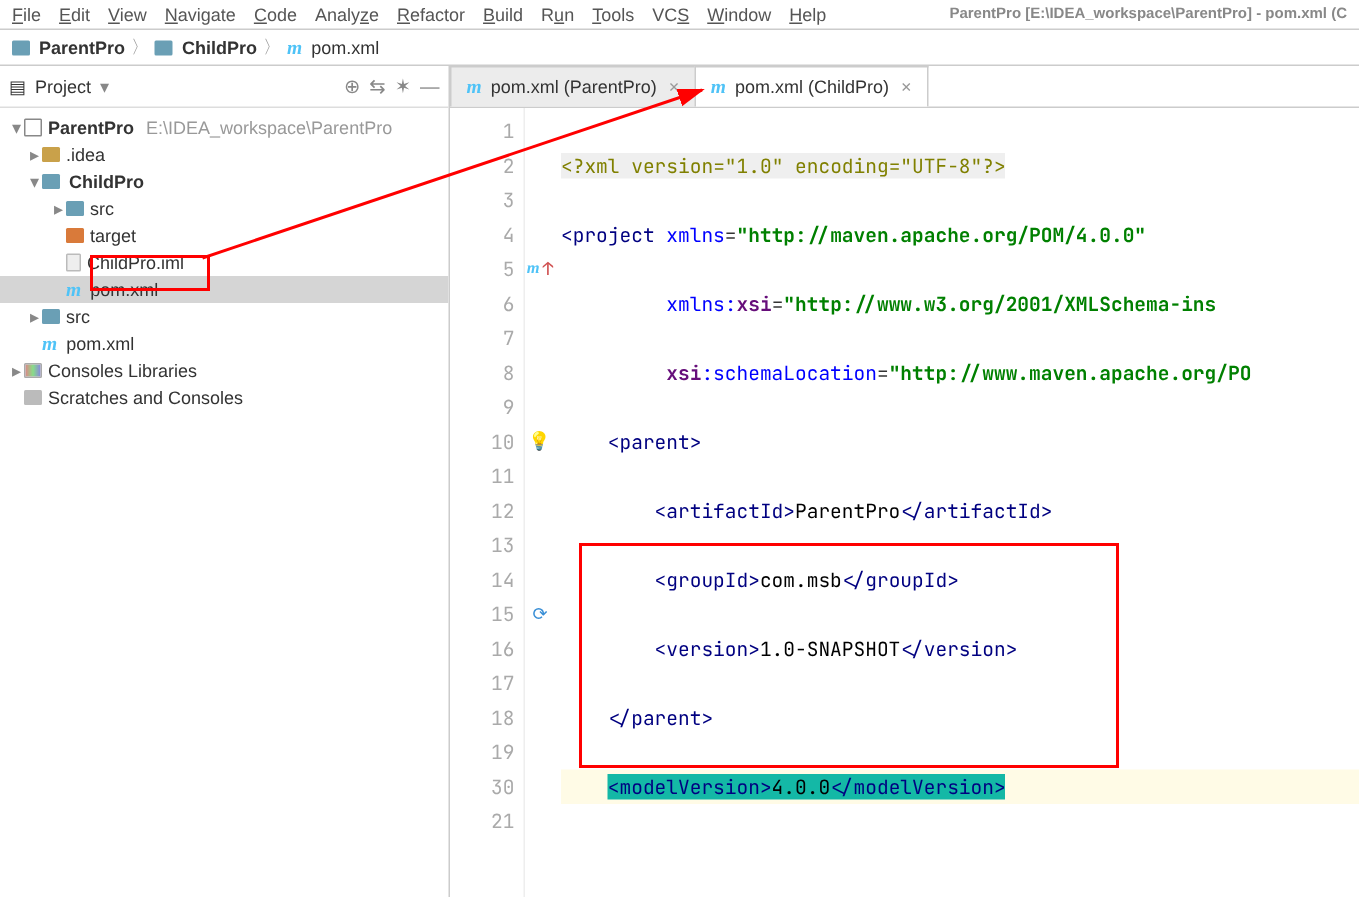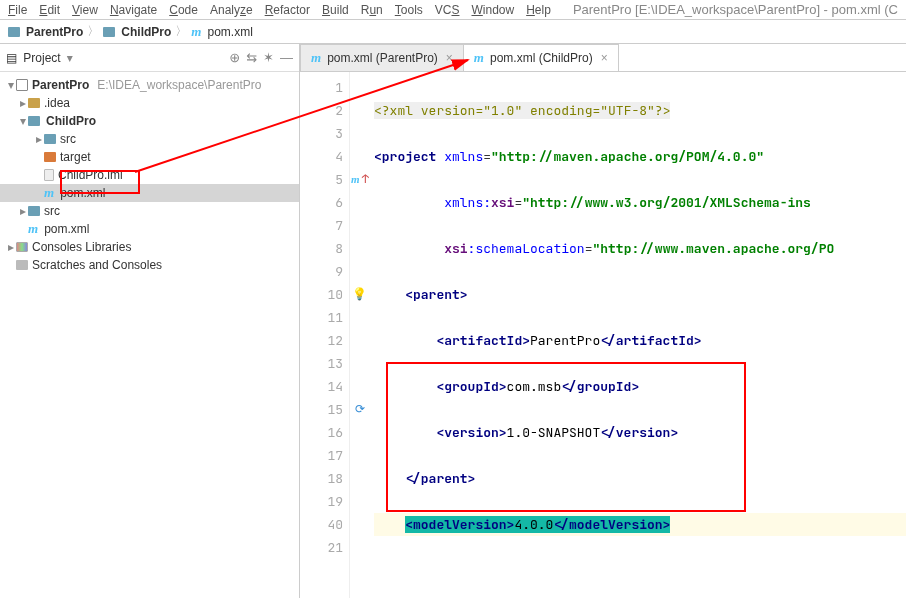--- a/index.html
+++ b/index.html
@@ -1,20 +1,20 @@
 <!DOCTYPE html>
 <html><head>
 <meta charset="utf-8">
 <style>
   * { box-sizing: border-box; margin: 0; padding: 0; }
   body { font-family: "Segoe UI", Arial, sans-serif; font-size: 12px; color: #333; background: #fff; width: 906px; height: 598px; overflow: hidden; position: relative; }
   .menubar { display: flex; gap: 12px; padding: 2px 8px; border-bottom: 1px solid #ccc; font-size: 12px; color: #555; align-items: center; height: 20px; }
   .menubar .menu-item { cursor: pointer; }
   .menubar .menu-item u { text-decoration: underline; }
-  .title-right { margin-left: auto; color: #888; font-size: 13px; white-space: nowrap; overflow: hidden; }
+  .title-right { margin-left: auto; color: #888; font-size: 10px; white-space: nowrap; overflow: hidden; font-weight: bold; }
   .breadcrumb { display: flex; align-items: center; gap: 4px; padding: 4px 8px; border-bottom: 1px solid #ccc; font-size: 12px; height: 24px; }
   .bc-sep { color: #999; }
   .ico-folder { width: 12px; height: 10px; display: inline-block; background: #6a9fb5; border-radius: 1px; margin-right: 2px; }
   .ico-m { color: #4fc3f7; font-weight: bold; font-style: italic; font-family: Georgia, serif; font-size: 13px; margin-right: 2px; }
   .main { display: flex; height: 554px; }
   .sidebar { width: 300px; border-right: 1px solid #ccc; display: flex; flex-direction: column; }
   .sidebar-header { display: flex; align-items: center; padding: 4px 6px; border-bottom: 1px solid #ddd; gap: 6px; height: 28px; }
   .sidebar-header .title { font-weight: normal; }
   .sidebar-header .spacer { flex: 1; }
   .sidebar-header .tool-icon { color: #888; cursor: pointer; font-size: 13px; }
@@ -37,21 +37,21 @@
   .tab.active { background: #fff; }
   .tab .close { color: #999; margin-left: 4px; }
   .code-area { flex: 1; display: flex; font-family: "JetBrains Mono","Consolas",monospace; font-size: 13px; line-height: 23px; overflow: hidden; position: relative; }
   .gutter { width: 50px; background: #fff; border-right: 1px solid #eee; text-align: right; color: #aaa; padding: 4px 6px 4px 0; }
   .gutter .ln { height: 23px; position: relative; }
   .icon-col { width: 20px; padding-top: 4px; }
   .icon-col .ic { height: 23px; display:flex; align-items:center; justify-content:center; font-size:12px; }
   .code { flex: 1; padding: 4px 0 4px 4px; white-space: pre; }
   .code .line { height: 23px; }
   .code .line.hl { background: #fffbe6; }
-  .tok-tag { color: #000080; font-weight: bold; }
+  .tok-tag { color: #000080; font-weight: normal; }
   .tok-attr { color: #0000ff; }
   .tok-ns { color: #660e7a; font-weight: bold; }
   .tok-str { color: #008000; font-weight: bold; }
   .tok-txt { color: #000; }
   .tok-pi { color: #808000; background: #efefef; }
   .sel-bg { background: #14b8a6; }
   .redbox { position: absolute; border: 2px solid red; pointer-events: none; }
   .arrow-svg { position: absolute; top: 0; left: 0; pointer-events: none; }
 </style>
 </head>
@@ -185,21 +185,21 @@
           <div class="ln">10</div>
           <div class="ln">11</div>
           <div class="ln">12</div>
           <div class="ln">13</div>
           <div class="ln">14</div>
           <div class="ln">15</div>
           <div class="ln">16</div>
           <div class="ln">17</div>
           <div class="ln">18</div>
           <div class="ln">19</div>
-          <div class="ln">40</div>
+          <div class="ln">30</div>
           <div class="ln">21</div>
       </div>
       <div class="icon-col">
         <div class="ic"></div>
           <div class="ic"></div>
           <div class="ic"></div>
           <div class="ic"></div>
         <div class="ic" style="color:#d05050"><span class="ico-m" style="font-size:11px">m</span>↑</div>
         <div class="ic"></div>
           <div class="ic"></div>

